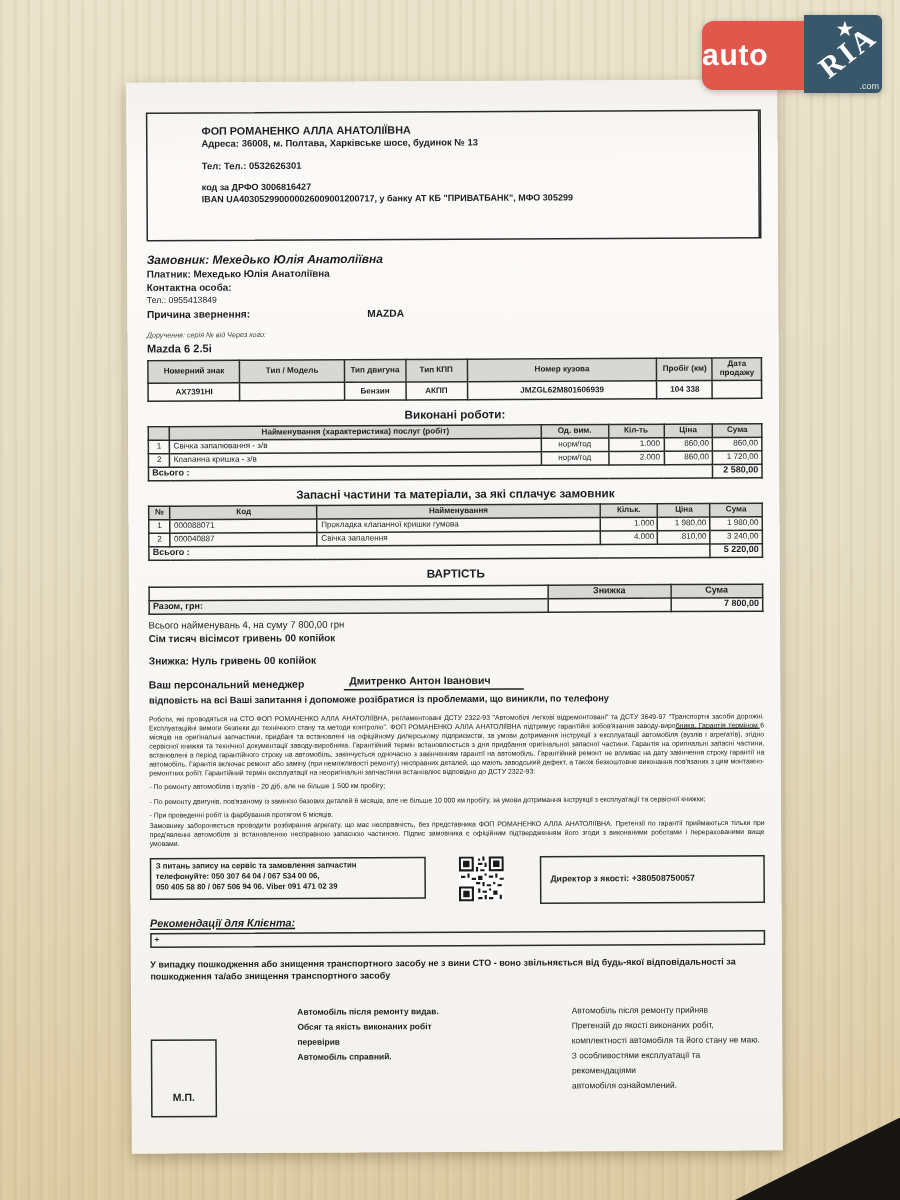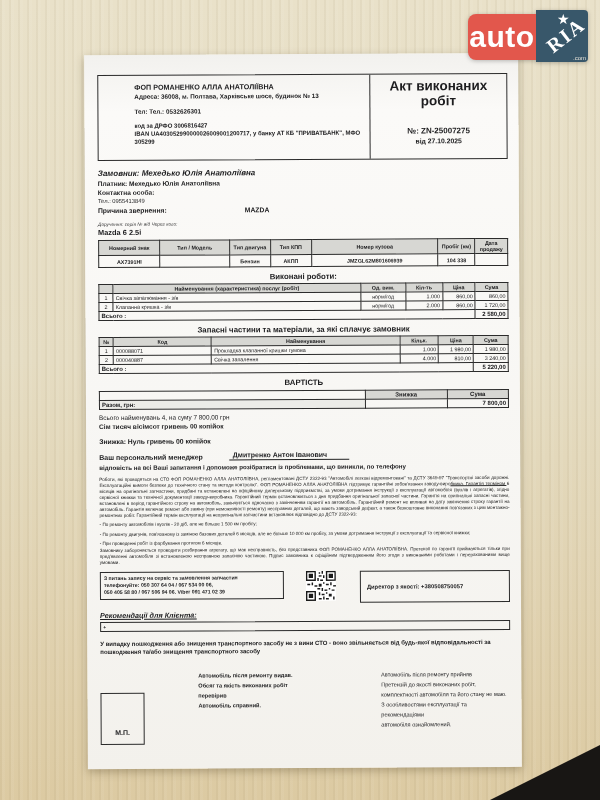--- a/index.html
+++ b/index.html
@@ -16,22 +16,22 @@
   }
   .dark-corner{
     position:absolute;right:0;bottom:0;width:110px;height:55px;
     clip-path:polygon(100% 0,100% 100%,0 100%);
     background:#181614;
   }
   
   .logo{position:absolute;top:10px;right:12px;display:flex;z-index:5;filter:drop-shadow(0 1px 2px rgba(0,0,0,0.25));}
   .logo-auto{
     width:68px;height:46px;margin-top:4px;border-radius:8px 0 0 8px;
-    display:flex;align-items:center;justify-content:center;
-    font-weight:bold;font-size:30px;color:#fff;letter-spacing:0.5px;
+    display:flex;align-items:center;justify-content:flex-start;
+    font-weight:bold;font-size:20px;color:#fff;letter-spacing:0.5px;
   }
   .logo-ria{
     width:52px;height:52px;border-radius:0 4px 4px 0;position:relative;overflow:hidden;color:#fff;
   }
   .logo-ria .ria-txt{
     position:absolute;left:4px;top:14px;width:100%;text-align:center;
     font-family:"Liberation Serif", serif;font-weight:bold;font-size:20px;letter-spacing:2px;
     transform:rotate(-38deg);
   }
   .logo-ria .star{position:absolute;top:1px;left:21px;font-size:14px;}
@@ -121,25 +121,20 @@
   <div class="hdr-box">
     <div class="hdr-left">
       <div class="co-name">ФОП РОМАНЕНКО АЛЛА АНАТОЛІЇВНА</div>
       <div class="co-line">Адреса: 36008, м. Полтава, Харківське шосе, будинок № 13</div>
       <div class="co-phone">Тел: Тел.: 0532626301</div>
       <div class="co-fin">
         <div>код за ДРФО 3006816427</div>
         <div>IBAN UA403052990000026009001200717, у банку АТ КБ "ПРИВАТБАНК", МФО 305299</div>
       </div>
     </div>
-    <div class="hdr-right">
-      <div class="act-title">Акт виконаних робіт</div>
-      <div class="act-no">№: ZN-25007275</div>
-      <div class="act-date">від 27.10.2025</div>
-    </div>
   </div>
 
   <div class="cust">
     <div class="cust-main">Замовник: Мехедько Юлія Анатоліївна</div>
     <div class="cust-line">Платник: Мехедько Юлія Анатоліївна</div>
     <div class="cust-line">Контактна особа:</div>
     <div class="cust-tel">Тел.: 0955413849</div>
     <div class="cause-row">
       <span>Причина звернення:</span>
       <span class="cause-val">MAZDA</span>

